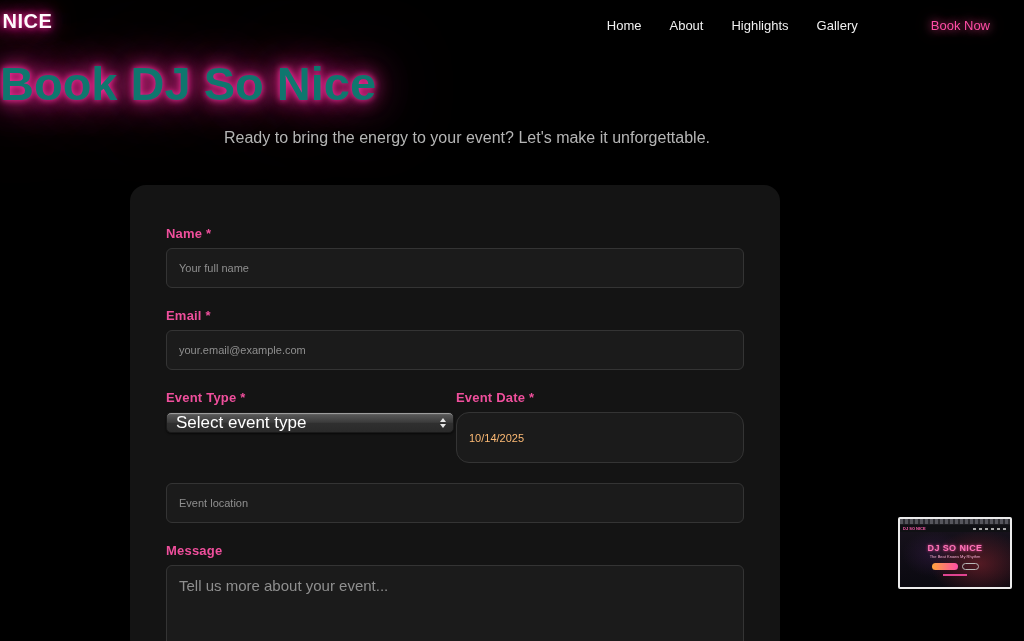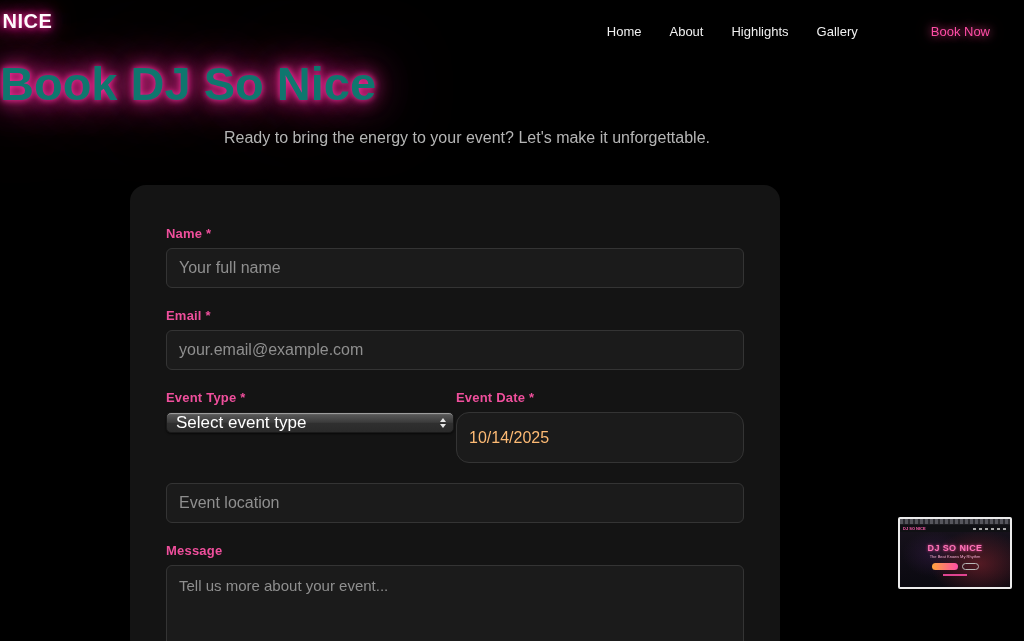--- a/index.html
+++ b/index.html
@@ -11,21 +11,21 @@
     font-family:"Liberation Sans", sans-serif;
   }
 
   
   .header { position:absolute; top:0; left:0; width:1024px; height:52px; }
   .logo {
     position:absolute; left:-66px; top:10px;
     font-size:20px; font-weight:bold; color:#fff; letter-spacing:.5px; white-space:nowrap;
     text-shadow:0 0 6px #ff2d9e, 0 0 16px #ff2d9e, 0 0 30px rgba(255,45,158,.75);
   }
-  .nav { position:absolute; top:18px; right:34px; display:flex; gap:28px; align-items:center;margin-top:6px; }
+  .nav { position:absolute; top:18px; right:34px; display:flex; gap:28px; align-items:center; }
   .nav-item { font-size:13px; color:#f0f0f0; cursor:pointer; }
   .nav-item.active { color:#ff4da6; text-shadow:0 0 10px rgba(255,77,166,.9), 0 0 18px rgba(255,150,60,.35);padding-left:45px; }
 
   
   .hero-title {
     position:absolute; top:56px; left:0; width:910px; 
     font-size:47px; font-weight:bold; color:#0f766e;
     text-shadow:0 0 6px #ff2d9e, 0 0 18px #ff2d9e, 0 0 42px rgba(255,45,158,.9), 0 0 80px rgba(255,45,158,.55);
   }
   .hero-subtitle {
@@ -37,21 +37,21 @@
   .card {
     position:absolute; left:130px; top:185px; width:650px; height:470px;
     background:#141414; border-radius:16px;
     padding:41px 36px 0 36px;
   }
   .frow { display:flex; gap:2px; margin-bottom:20px; align-items:flex-start; }
   .fcol { flex:1; display:flex; flex-direction:column; }
   .flabel { font-size:13px; font-weight:bold; color:#ef4f9c; margin-bottom:7px; letter-spacing:.2px; }
   .txt {
     width:100%; height:40px; background:#1b1b1b; border:1px solid #343434; border-radius:6px;
-    color:#d8d8d8; font-size:16px; padding:0 12px; outline:none;
+    color:#d8d8d8; font-size:11px; padding:0 12px; outline:none;
     font-family:"Liberation Sans", sans-serif;
   }
   .txt::placeholder, .ta::placeholder { color:#8f8f8f; opacity:1; }
   .txt.date { height:51px; color:#fdba74;border-radius:13px; }
   .ta {
     width:100%; height:130px; background:#1b1b1b; border:1px solid #343434; border-radius:6px;
     color:#d8d8d8; font-size:15px; padding:11px 12px; outline:none; resize:none;
     font-family:"Liberation Sans", sans-serif;
   }
   

